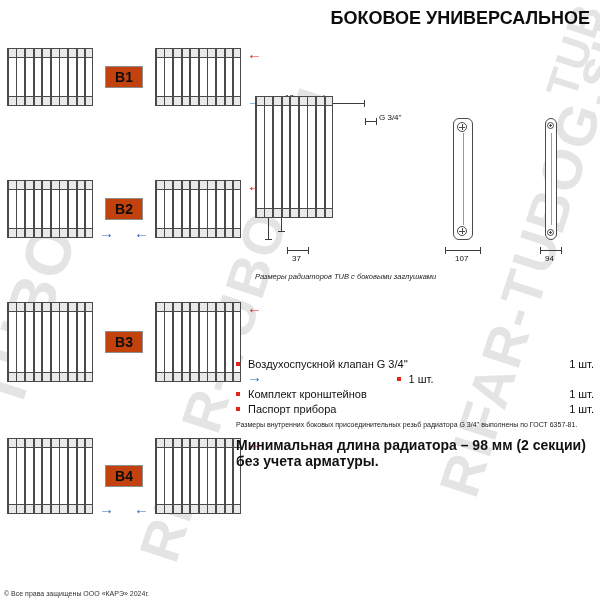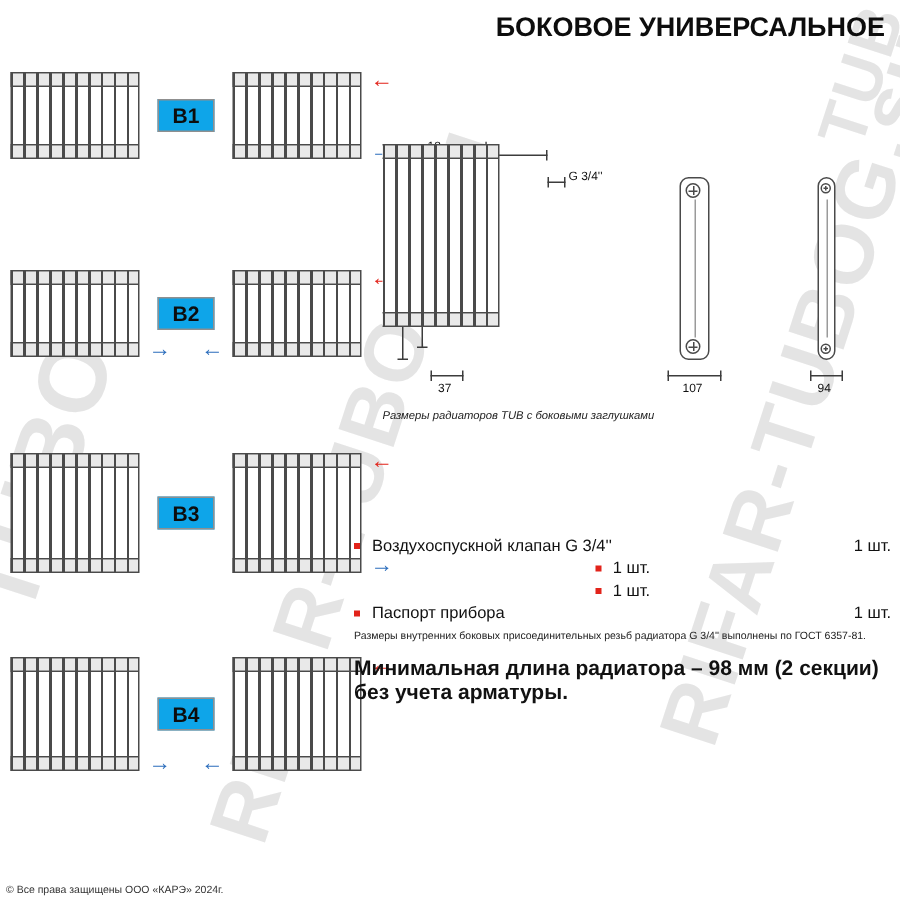--- a/index.html
+++ b/index.html
@@ -45,21 +45,21 @@
   .radiator::before, .radiator::after {
     content:""; position:absolute; left:0; right:0; height:8px;
     background:repeating-linear-gradient(90deg,#4a4a4a 0 1.8px,#e9e9e9 1.8px 8.6px);
     border-top:1.6px solid #4a4a4a; border-bottom:1.1px solid #4a4a4a;
   }
   .radiator::before { top:0; }
   .radiator::after  { bottom:0; }
 
   .scheme-label { flex:1; display:flex; justify-content:center; }
   .label-box {
-    border:1px solid #8f8f8f; background:#0ea5e9; padding:2px 9px;
+    border:1px solid #8f8f8f; background:#c2410c; padding:2px 9px;
     font-weight:bold; font-size:14px; color:#0d0d0d;
   }
 
   .arrow { position:absolute; font-size:15px; font-weight:bold; line-height:1; z-index:2; }
   .arrow.supply { color:var(--supply); }
   .arrow.return { color:var(--return); }
   .arrow[data-pos="top-left"]     { left:-21px;  top:-2px; }
   .arrow[data-pos="bottom-left"]  { left:-21px;  bottom:-2px; }
   .arrow[data-pos="top-right"]    { right:-21px; top:-2px; }
   .arrow[data-pos="bottom-right"] { right:-21px; bottom:-2px; }
@@ -226,20 +226,21 @@
       <span class="bullet"></span>
       <span class="pkg-label">Воздухоспускной клапан G 3/4''</span>
       <span class="pkg-qty">1 шт.</span>
     </div>
     <div class="pkg-item">
       <span class="bullet"></span>
       <span class="pkg-qty">1 шт.</span>
     </div>
     <div class="pkg-item">
       <span class="bullet"></span>
+      <span class="pkg-label">Комплект кронштейнов</span>
       <span class="pkg-qty">1 шт.</span>
     </div>
     <div class="pkg-item">
       <span class="bullet"></span>
       <span class="pkg-label">Паспорт прибора</span>
       <span class="pkg-qty">1 шт.</span>
     </div>
   </div>
 
   <div class="pkg-note">Размеры внутренних боковых присоединительных резьб радиатора G 3/4'' выполнены по ГОСТ 6357-81.</div>

